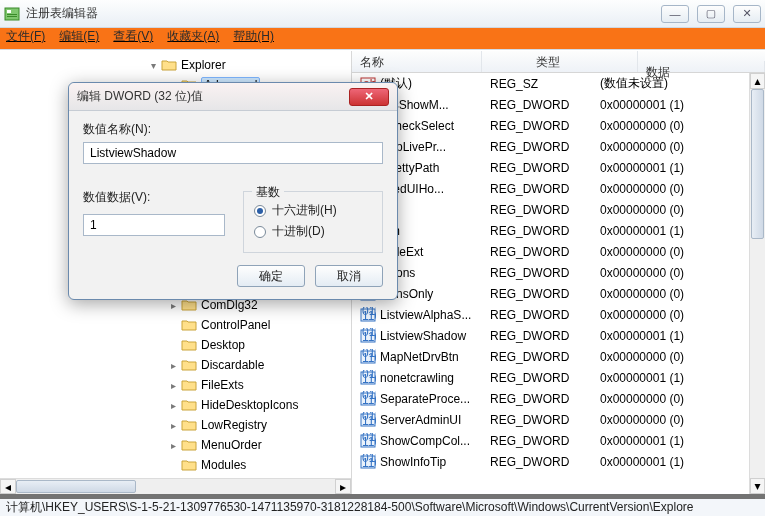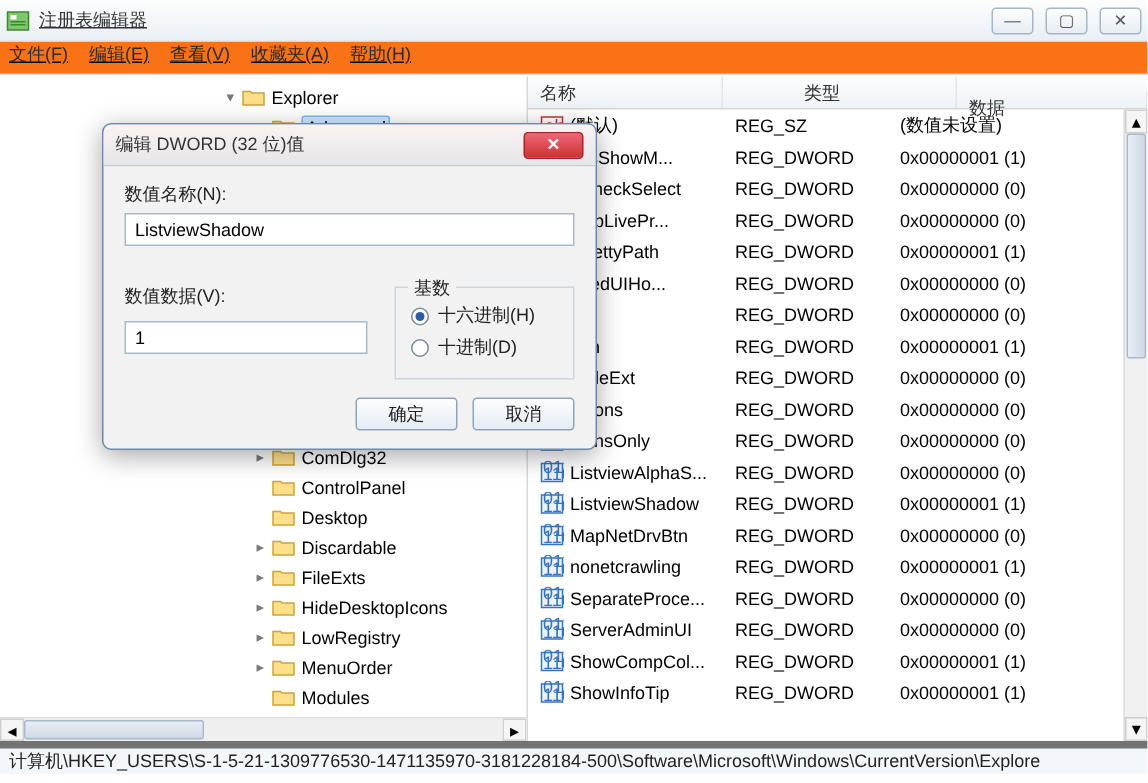--- a/index.html
+++ b/index.html
@@ -1,20 +1,20 @@
 <!DOCTYPE html>
 <html><head>
 <meta charset="utf-8">
 <style>
 * { box-sizing: border-box; margin: 0; padding: 0; font-family: "Microsoft YaHei", "Segoe UI", Tahoma, sans-serif; font-size: 12px; }
 body { width: 765px; height: 522px; background: #fff; overflow: hidden; position: relative; }
 
 .titlebar { height: 28px; background: linear-gradient(#fdfefe,#e9eff5); border-bottom: 1px solid #cfd8e2; display: flex; align-items: center; padding: 0 4px; }
 .titlebar .app-icon { width: 16px; height: 16px; display: inline-flex; align-items:center; justify-content:center; margin-right: 6px; }
-.titlebar .title { flex: 1; color: #333; text-decoration: underline; }
+.titlebar .title { flex: 1; color: #333; }
 .win-btns { display: flex; gap: 8px; }
 .win-btn { width: 28px; height: 18px; border: 1px solid #a6b6c8; border-radius: 3px; background: linear-gradient(#fdfdfd,#e6edf3); display:flex; align-items:center; justify-content:center; color:#556; font-size:11px; }
 
 .menubar { height: 22px; background: #f97316; display: flex; align-items: flex-start; padding: 0 6px; gap: 14px; border-bottom: 1px solid #d2dbe5; text-decoration: underline; }
 .menubar span { color: #2b2b2b; }
 
 .client { position: relative; height: 444px; display: flex; border-top: 1px solid #fff; background: #fff; }
 
 .tree-pane { width: 352px; border-right: 1px solid #d8d8d8; overflow: hidden; background: #fff; position:relative; }
 .tree { padding: 4px 0 0 0; }
@@ -624,21 +624,21 @@
     <div class="dlg-close">✕</div>
   </div>
   <div class="dlg-body">
     <div class="dlg-label">数值名称(N):</div>
     <input class="dlg-input" readonly="" value="ListviewShadow" style="">
     <div class="dlg-row">
       <div class="dlg-col-left">
         <div class="dlg-label">数值数据(V):</div>
         <input class="dlg-input" value="1" style="">
       </div>
-      <div style="width:120px">
+      <div style="width:140px">
         <div class="fieldset">
           <span class="legend">基数</span>
           <div class="radio-row">
             <span class="radio checked"></span>
             <span>十六进制(H)</span>
           </div>
           <div class="radio-row">
             <span class="radio"></span>
             <span>十进制(D)</span>
           </div>

